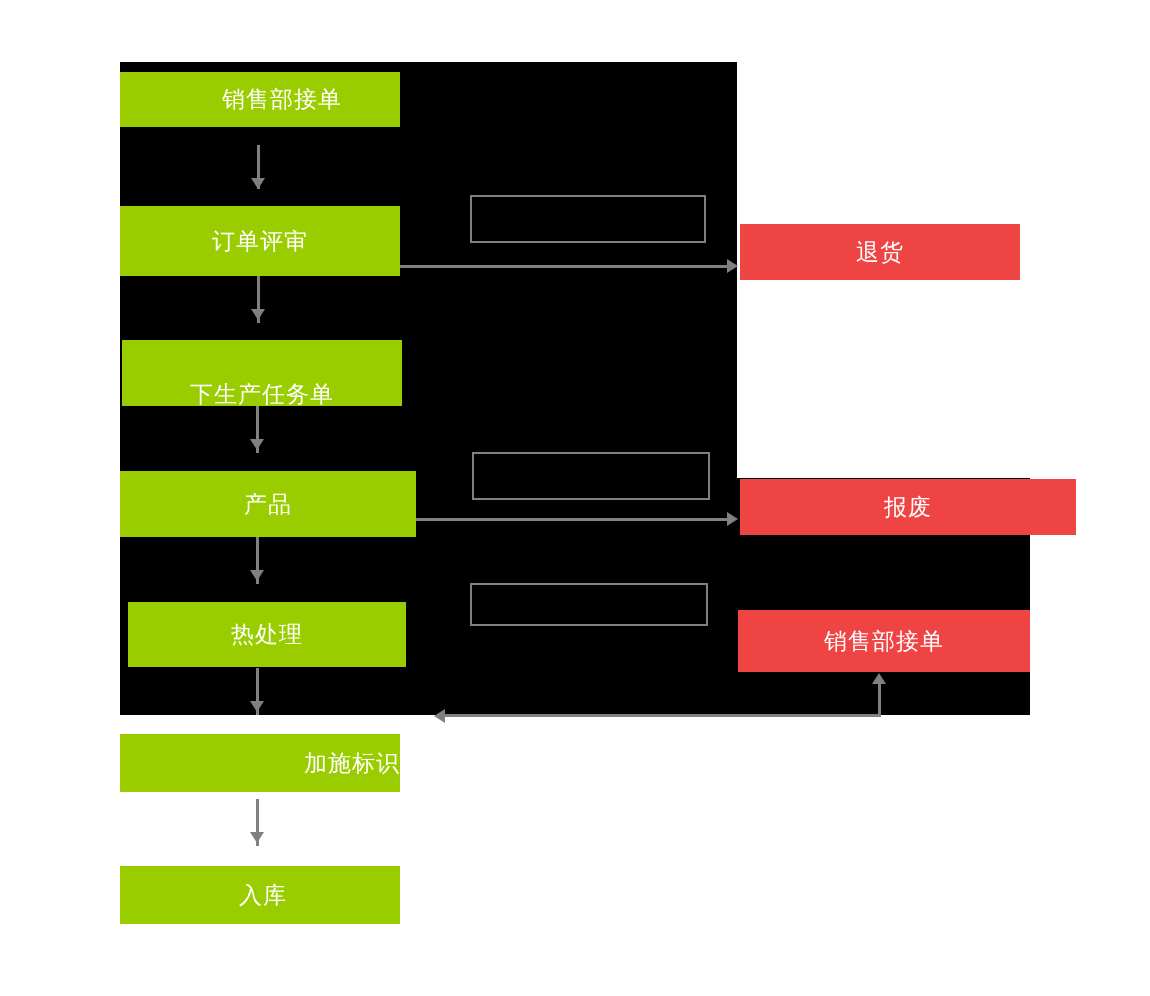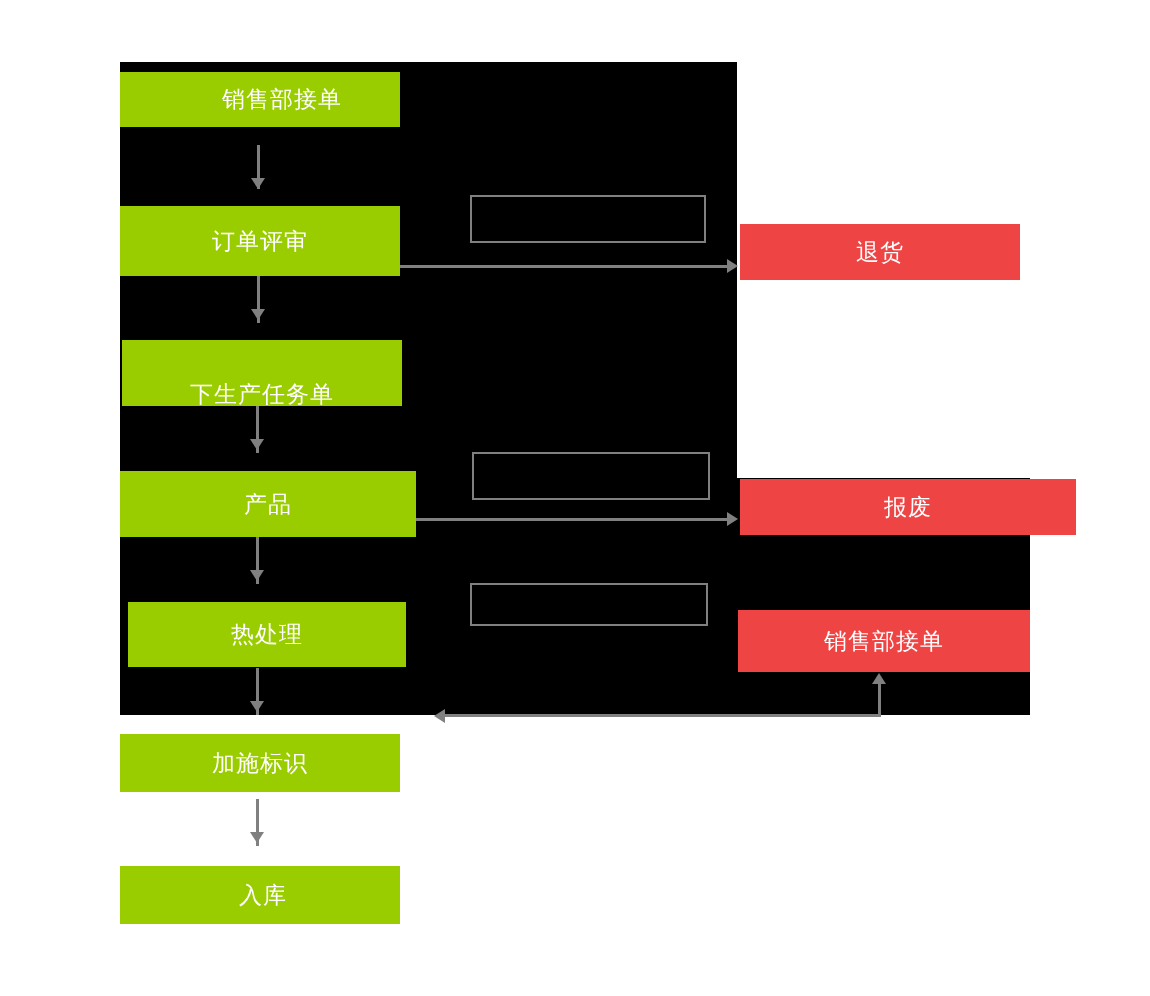--- a/index.html
+++ b/index.html
@@ -143,21 +143,21 @@
   </div>
 
   <div class="node green" style="left:120px; top:471px; width:296px; height:66px;">
     <span>产品</span>
   </div>
 
   <div class="node green" style="left:120px; top:602px; width:278px; height:65px;margin-left:8px;">
     <span>热处理</span>
   </div>
 
-  <div class="node green" style="left:120px; top:734px; width:280px; height:58px;">
+  <div class="node green" style="left:120px; top:734px; width:280px; height:58px;justify-content:flex-end;">
     <span>加施标识</span>
   </div>
 
   <div class="node green" style="left:120px; top:866px; width:280px; height:58px;padding-left:6px;">
     <span>入库</span>
   </div>
 
   <div class="node orange" style="left:740px; top:224px; width:280px; height:56px;">
     <span>退货</span>
   </div>

